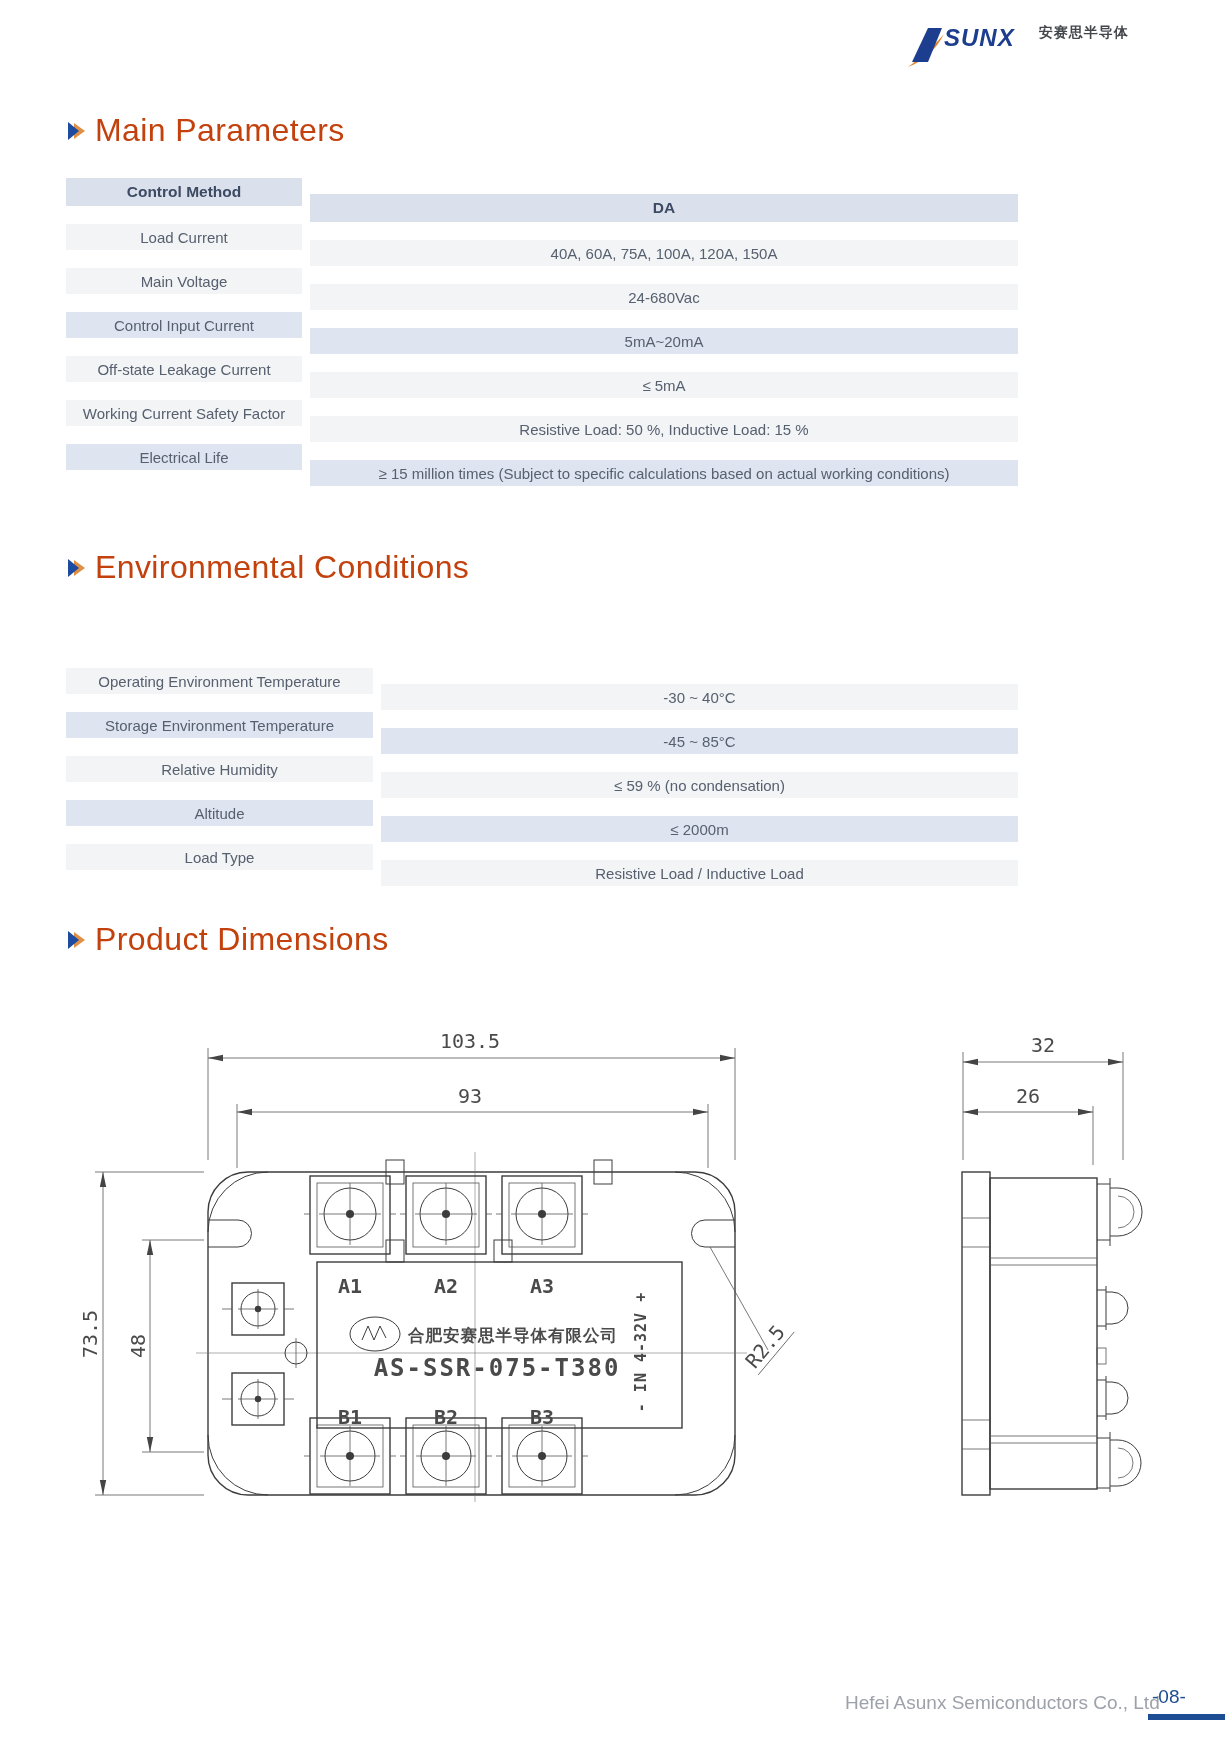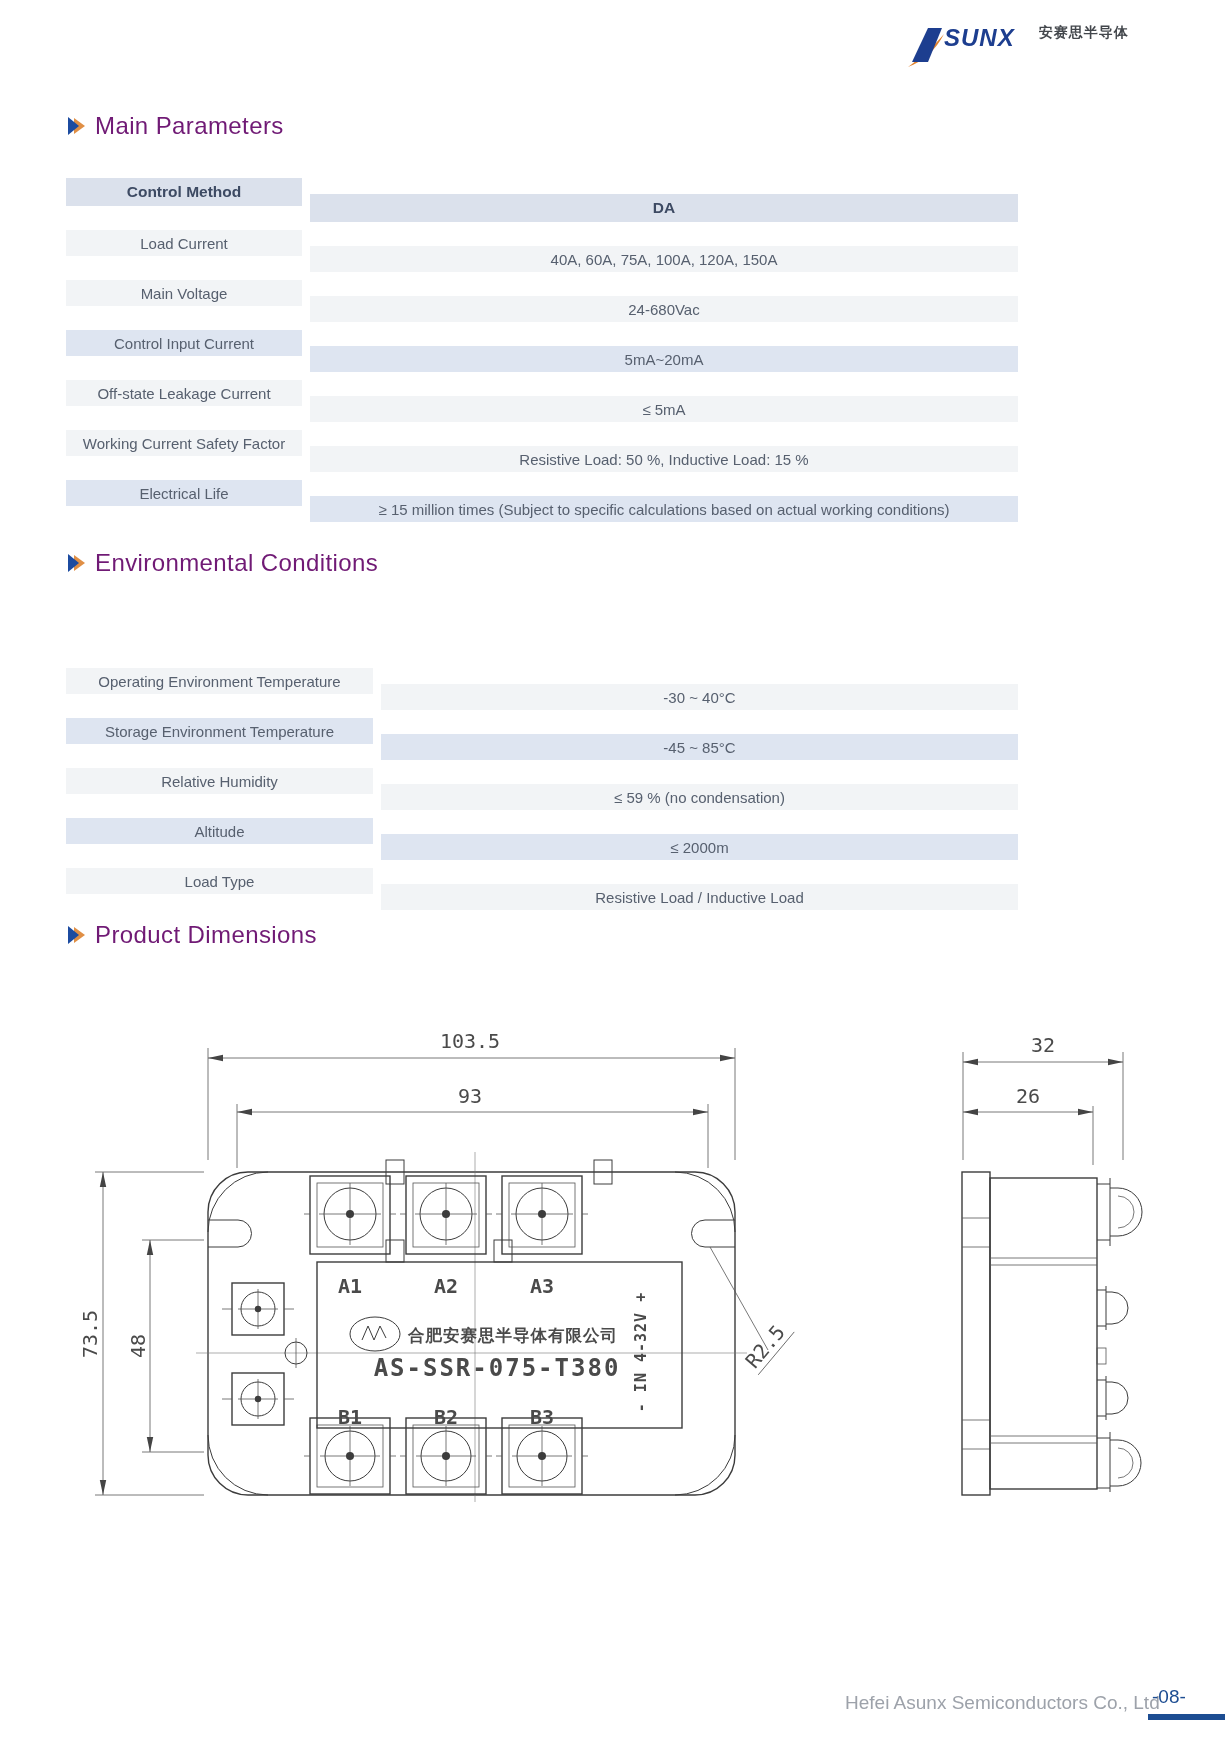--- a/index.html
+++ b/index.html
@@ -3,25 +3,25 @@
 <meta charset="utf-8">
 <style>
   html,body{margin:0;padding:0;}
   body{
     width:1225px;height:1753px;background:#ffffff;position:relative;
     font-family:"Liberation Sans", sans-serif;color:#57606f;overflow:hidden;
   }
   
   .sec-title{
     position:absolute;display:flex;align-items:center;gap:7px;
-    font-size:24px;color:#701a75;letter-spacing:.4px;font-weight:400;
+    font-size:32px;color:#c2410c;letter-spacing:.4px;font-weight:400;
   }
   .sec-title svg{display:block;}
   
-  .tbl{position:absolute;left:66px;width:952px;display:flex;flex-direction:column;gap:8px;font-size:15px;}
+  .tbl{position:absolute;left:66px;width:952px;display:flex;flex-direction:column;gap:2px;font-size:15px;}
   .row{display:flex;gap:8px;}
   .cell{display:flex;align-items:center;justify-content:center;height:26px;text-align:center;color:#57606f;}
   .row.hdr .cell{height:28px;background:#dbe1ec;color:#3d4a63;font-weight:bold;font-size:15.5px;}
   .row.a .cell{background:#f2f4f6;}
   .row.b .cell{background:#dee5f1;}
   .t1 .cell.l{width:236px;flex:none;}
   .t2 .cell.l{width:307px;flex:none;}
   .cell.r{flex:1;margin-top:16px;}
   
   .logo{position:absolute;left:898px;top:24px;display:flex;align-items:flex-start;height:46px;}

